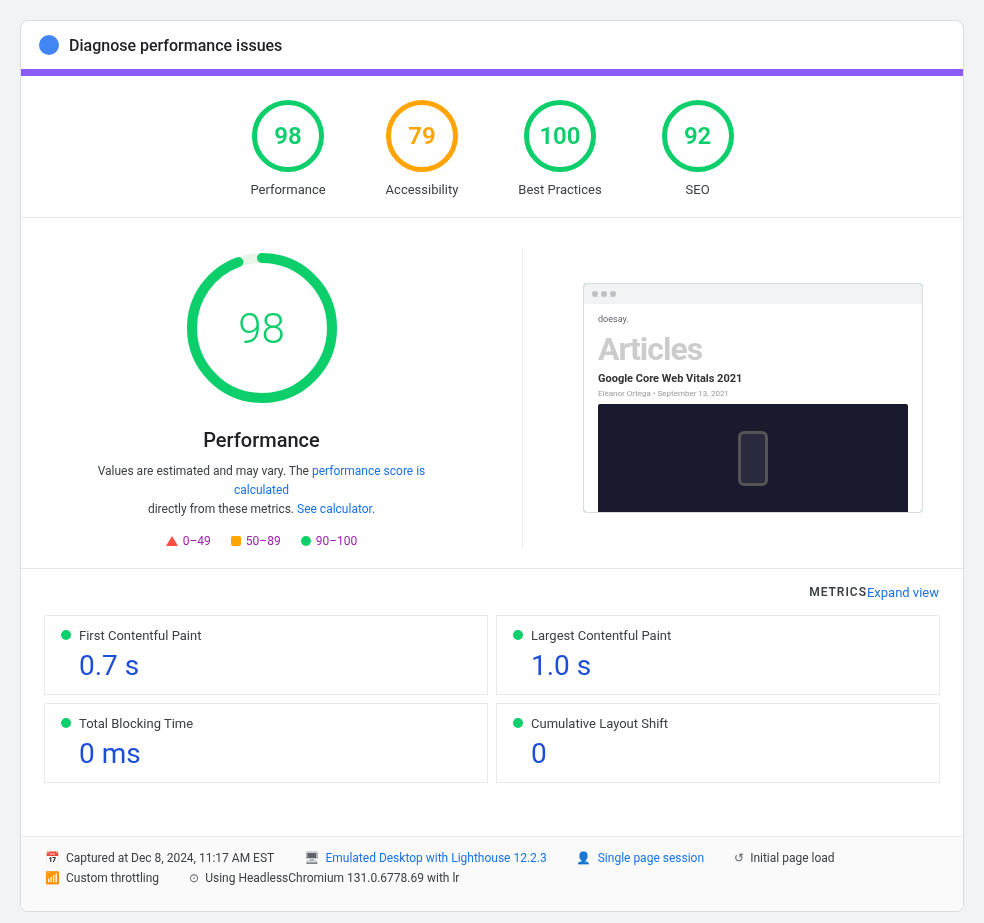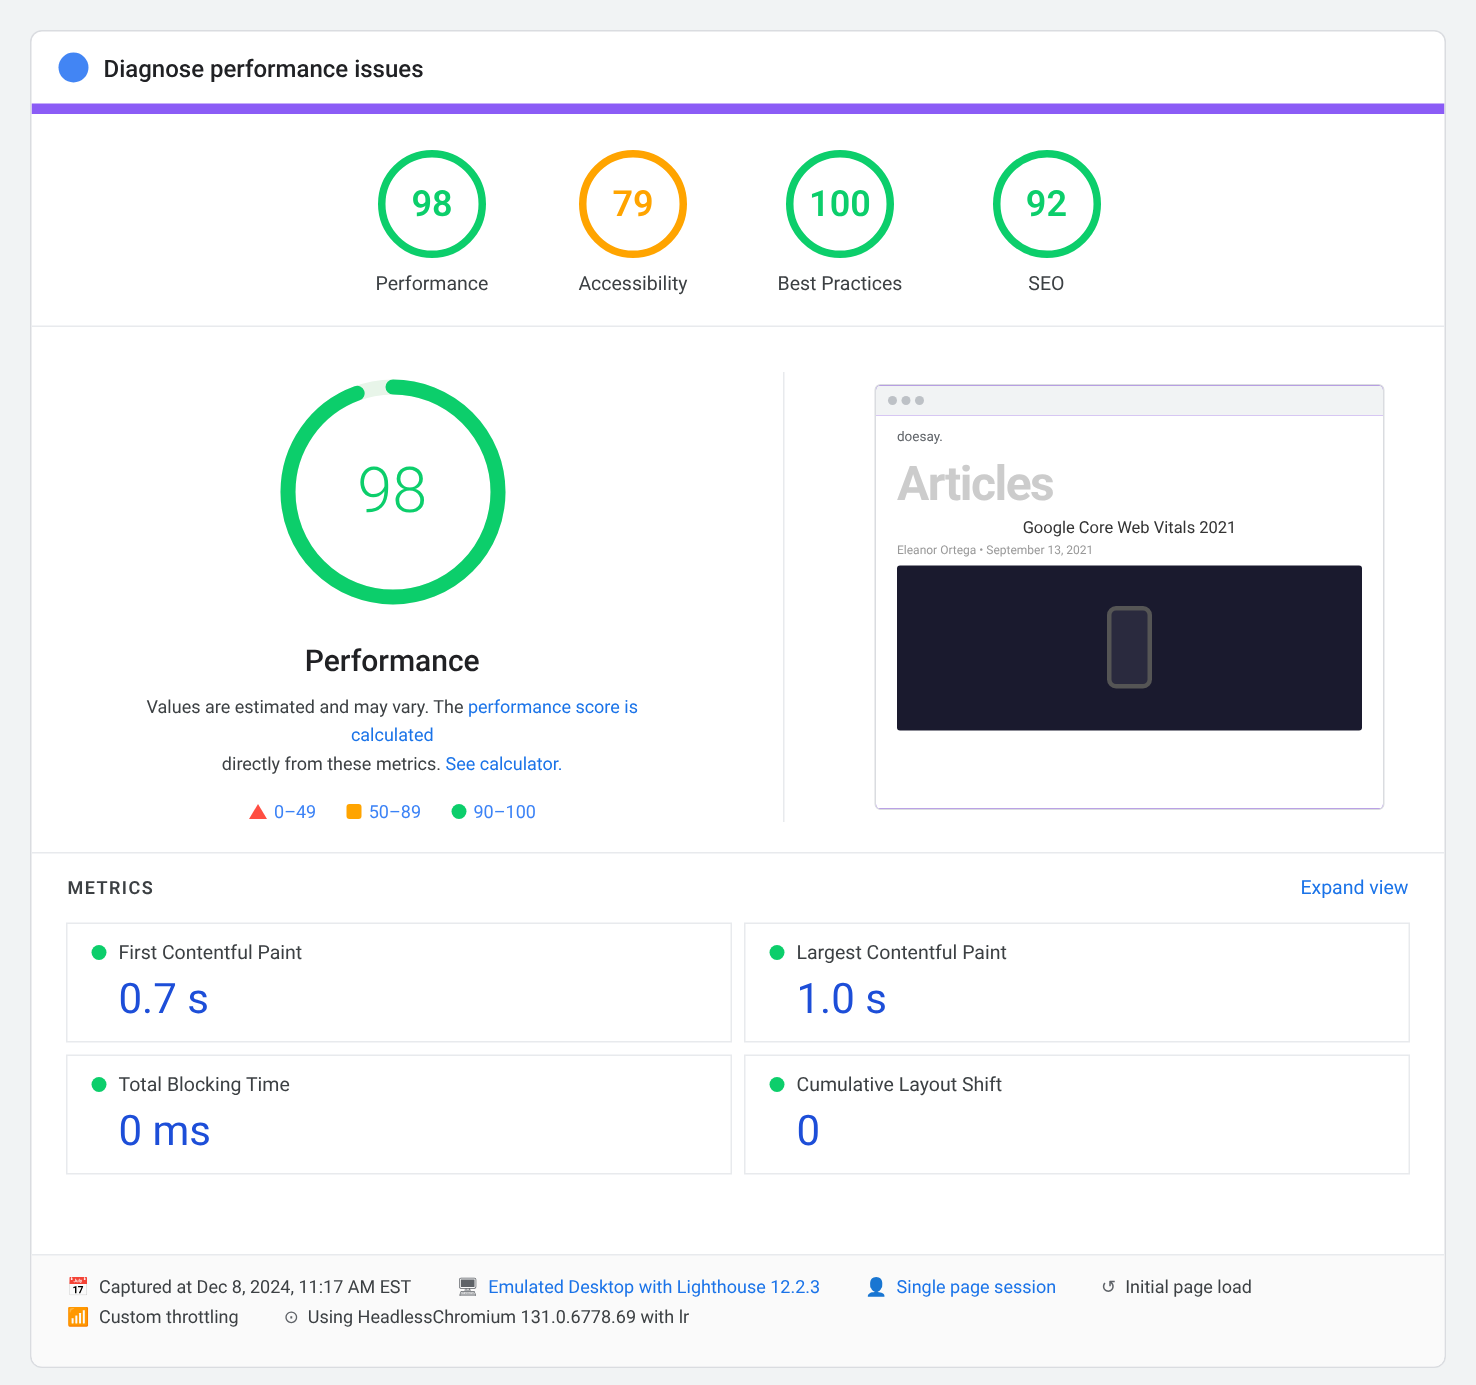--- a/index.html
+++ b/index.html
@@ -15,39 +15,39 @@
     .score-circle.orange { border-color: #ffa400; color: #ffa400; }
     .score-label { font-size: 13px; color: #3c4043; }
     .main-content { display: flex; padding: 30px 40px 20px; gap: 40px; border-bottom: 1px solid #e8eaed; }
     .perf-left { flex: 1; display: flex; flex-direction: column; align-items: center; }
     .big-circle { position: relative; width: 160px; height: 160px; margin-bottom: 20px; }
     .big-circle svg { width: 160px; height: 160px; }
     .big-circle .score-text { position: absolute; top: 50%; left: 50%; transform: translate(-50%, -50%); font-size: 42px; font-weight: 300; color: #0cce6b; }
     .perf-title { font-size: 20px; font-weight: 500; color: #202124; margin-bottom: 10px; }
     .perf-desc { font-size: 12px; color: #3c4043; text-align: center; line-height: 1.6; max-width: 380px; }
     .perf-desc a { color: #1a73e8; text-decoration: none; }
-    .legend { display: flex; gap: 20px; margin-top: 14px; align-items: center; font-size: 12px; color: #3b82f6; text-align: right; }
+    .legend { display: flex; gap: 20px; margin-top: 14px; align-items: center; font-size: 12px; color: #a21caf; text-align: right; }
     .legend-item { display: flex; align-items: center; gap: 5px; }
     .legend-dot { width: 10px; height: 10px; border-radius: 50%; }
     .legend-triangle { width: 0; height: 0; border-left: 6px solid transparent; border-right: 6px solid transparent; border-bottom: 10px solid #ff4e42; }
     .legend-square { width: 10px; height: 10px; background: #ffa400; border-radius: 2px; }
     .perf-right { width: 340px; display: flex; align-items: center; justify-content: center; }
-    .screenshot { border: 1px solid #dadce0; border-radius: 4px; overflow: hidden; width: 340px; height: 284px; background: #6d28d9; position: relative; }
+    .screenshot { border: 1px solid #dadce0; border-radius: 4px; overflow: hidden; width: 340px; height: 230px; background: #22c55e; position: relative; }
     .screenshot-topbar { background: #f1f3f4; height: 20px; display: flex; align-items: center; padding: 0 8px; }
     .screenshot-dot { width: 6px; height: 6px; border-radius: 50%; background: #bdc1c6; margin-right: 3px; }
     .screenshot-content { padding: 10px 14px; background: #fff; height: calc(100% - 20px); }
     .screenshot-site { font-size: 9px; color: #5f6368; margin-bottom: 6px; }
     .screenshot-headline { font-size: 32px; font-weight: 700; color: #ccc; margin-bottom: 4px; letter-spacing: -1px; }
-    .screenshot-article-title { font-size: 11px; font-weight: 400; color: #333; margin-bottom: 4px; text-align: center; }
+    .screenshot-article-title { font-size: 11px; font-weight: 700; color: #333; margin-bottom: 4px; }
     .screenshot-meta { font-size: 8px; color: #999; margin-bottom: 6px; }
     .screenshot-image-placeholder { width: 100%; height: 110px; background: #1a1a2e; border-radius: 2px; display: flex; align-items: center; justify-content: center; }
     .phone-shape { width: 30px; height: 55px; border: 3px solid #555; border-radius: 6px; background: #2a2a3e; }
     .divider-v { width: 1px; background: #e8eaed; margin: 0 20px; align-self: stretch; }
     .metrics-section { padding: 16px 24px 20px; }
-    .metrics-header { display: flex; justify-content: space-between; align-items: center; margin-bottom: 16px; }
+    .metrics-header { display: flex; justify-content: flex-end; align-items: center; margin-bottom: 16px; }
     .metrics-title { font-size: 12px; font-weight: 600; color: #3c4043; letter-spacing: 0.08em; text-transform: uppercase; }
     .expand-view { font-size: 13px; color: #1a73e8; cursor: pointer; }
     .metrics-grid { display: grid; grid-template-columns: 1fr 1fr; gap: 10px; }
     .metric-item { padding: 12px 16px; border: 1px solid #e8eaed; margin: -1px; }
     .metric-header { display: flex; align-items: center; gap: 8px; margin-bottom: 6px; }
     .metric-dot { width: 10px; height: 10px; border-radius: 50%; background: #0cce6b; flex-shrink: 0; }
     .metric-name { font-size: 13px; color: #3c4043; }
     .metric-value { font-size: 28px; font-weight: 400; color: #1d4ed8; padding-left: 18px; }
     .footer-section { padding: 14px 24px; border-top: 1px solid #e8eaed; background: #fafafa; }
     .footer-info { display: flex; flex-wrap: wrap; gap: 6px 30px; margin-bottom: 12px; }

